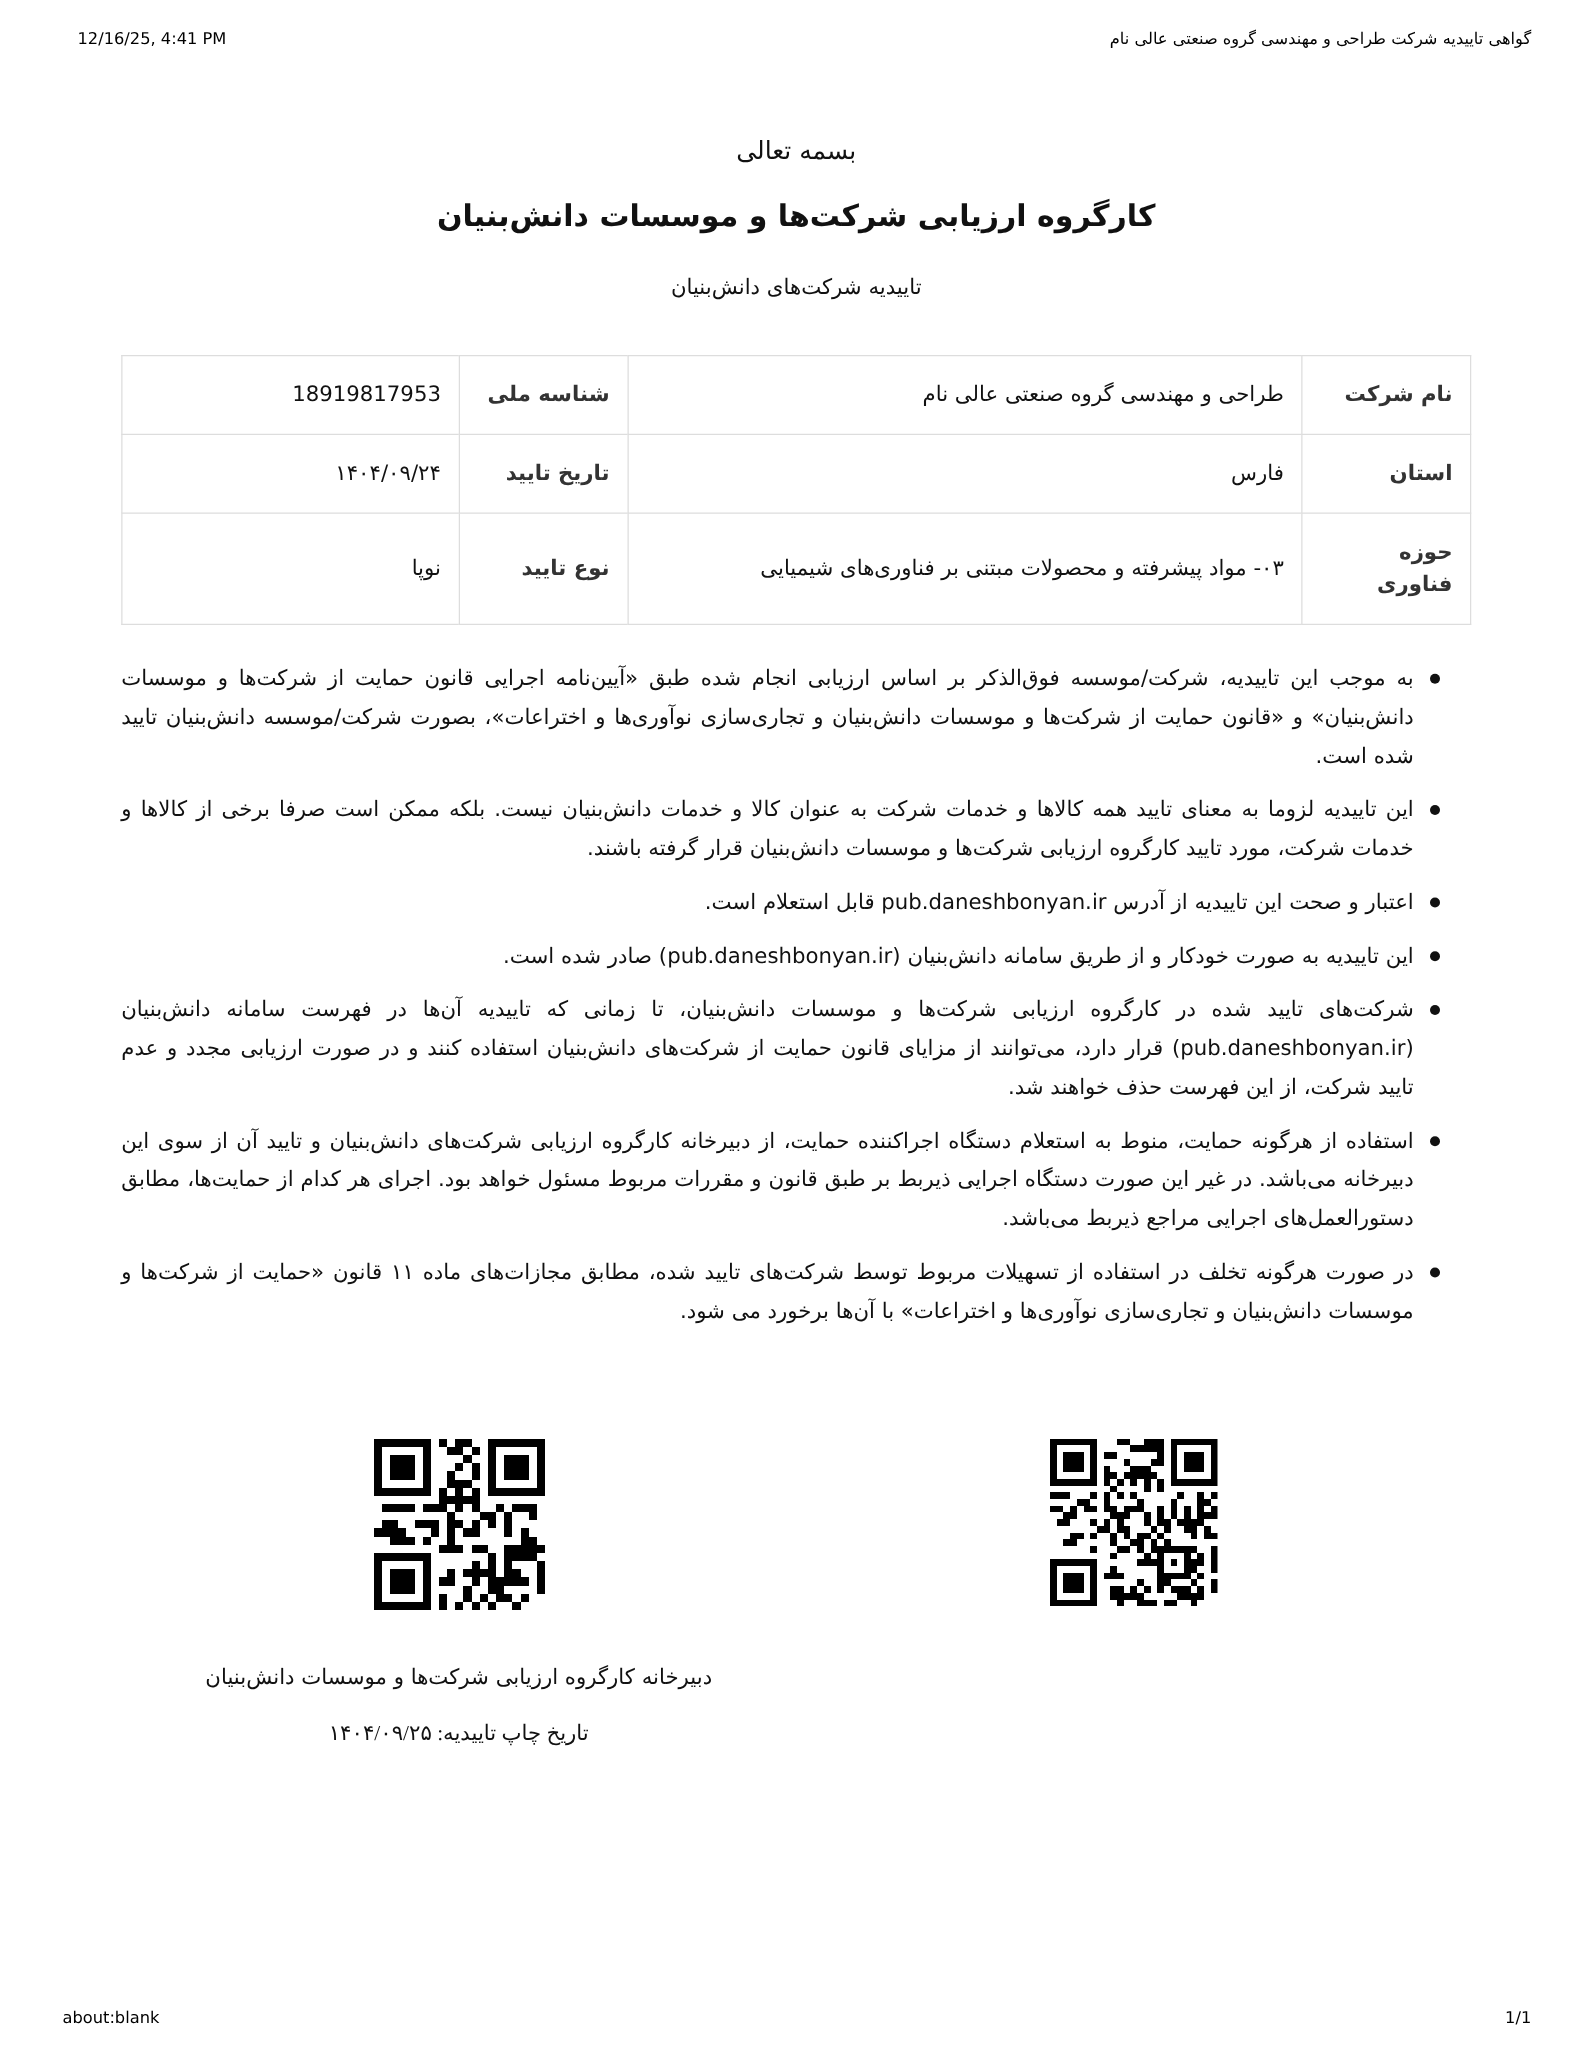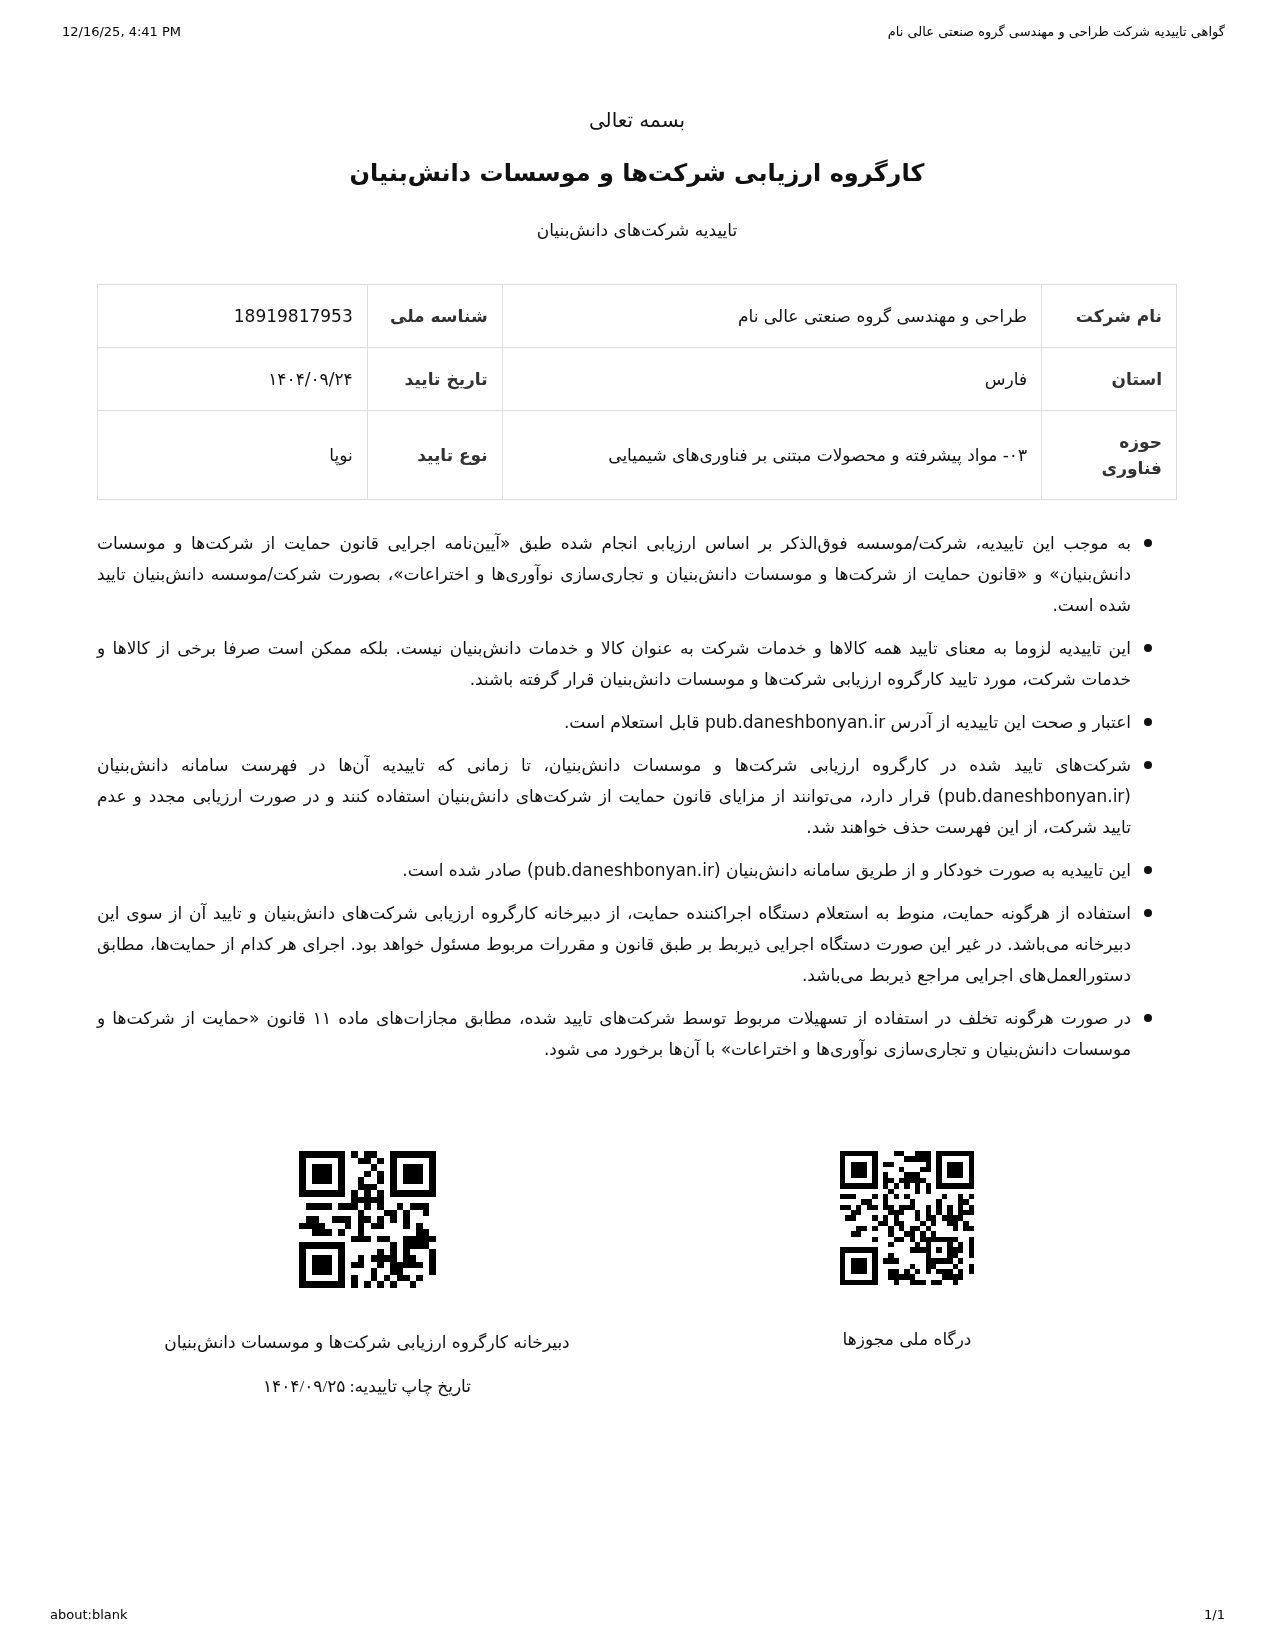--- a/index.html
+++ b/index.html
@@ -90,22 +90,22 @@
         <td class="cell-label">نوع تایید</td>
         <td class="cell-value-narrow">نوپا</td>
       </tr>
     </tbody>
   </table>
 
   <ul class="bullet-list">
     <li><span class="bullet-dot"></span><span>به موجب این تاییدیه، شرکت/موسسه فوق‌الذکر بر اساس ارزیابی انجام شده طبق «آیین‌نامه اجرایی قانون حمایت از شرکت‌ها و موسسات دانش‌بنیان» و «قانون حمایت از شرکت‌ها و موسسات دانش‌بنیان و تجاری‌سازی نوآوری‌ها و اختراعات»، بصورت شرکت/موسسه دانش‌بنیان تایید شده است.</span></li>
     <li><span class="bullet-dot"></span><span>این تاییدیه لزوما به معنای تایید همه کالاها و خدمات شرکت به عنوان کالا و خدمات دانش‌بنیان نیست. بلکه ممکن است صرفا برخی از کالاها و خدمات شرکت، مورد تایید کارگروه ارزیابی شرکت‌ها و موسسات دانش‌بنیان قرار گرفته باشند.</span></li>
     <li><span class="bullet-dot"></span><span>اعتبار و صحت این تاییدیه از آدرس pub.daneshbonyan.ir قابل استعلام است.</span></li>
+    <li><span class="bullet-dot"></span><span>این تاییدیه به صورت خودکار و از طریق سامانه دانش‌بنیان (pub.daneshbonyan.ir) صادر شده است.</span></li>
     <li><span class="bullet-dot"></span><span>شرکت‌های تایید شده در کارگروه ارزیابی شرکت‌ها و موسسات دانش‌بنیان، تا زمانی که تاییدیه آن‌ها در فهرست سامانه دانش‌بنیان (pub.daneshbonyan.ir) قرار دارد، می‌توانند از مزایای قانون حمایت از شرکت‌های دانش‌بنیان استفاده کنند و در صورت ارزیابی مجدد و عدم تایید شرکت، از این فهرست حذف خواهند شد.</span></li>
-    <li><span class="bullet-dot"></span><span>این تاییدیه به صورت خودکار و از طریق سامانه دانش‌بنیان (pub.daneshbonyan.ir) صادر شده است.</span></li>
     <li><span class="bullet-dot"></span><span>استفاده از هرگونه حمایت، منوط به استعلام دستگاه اجراکننده حمایت، از دبیرخانه کارگروه ارزیابی شرکت‌های دانش‌بنیان و تایید آن از سوی این دبیرخانه می‌باشد. در غیر این صورت دستگاه اجرایی ذیربط بر طبق قانون و مقررات مربوط مسئول خواهد بود. اجرای هر کدام از حمایت‌ها، مطابق دستورالعمل‌های اجرایی مراجع ذیربط می‌باشد.</span></li>
     <li><span class="bullet-dot"></span><span>در صورت هرگونه تخلف در استفاده از تسهیلات مربوط توسط شرکت‌های تایید شده، مطابق مجازات‌های ماده ۱۱ قانون «حمایت از شرکت‌ها و موسسات دانش‌بنیان و تجاری‌سازی نوآوری‌ها و اختراعات» با آن‌ها برخورد می شود.</span></li>
   </ul>
 
   <div class="qr-row">
     <div class="qr-col">
       <div class="qr-box">
         <svg id="qr-portal" shape-rendering="crispEdges" width="134" height="134" viewBox="0 0 25 25">
             <rect x="0" y="0" width="25" height="25" fill="#ffffff"></rect>
             <rect x="0" y="0" width="1" height="1" fill="#000000"></rect>
@@ -392,21 +392,20 @@
             <rect x="6" y="24" width="1" height="1" fill="#000000"></rect>
             <rect x="10" y="24" width="1" height="1" fill="#000000"></rect>
             <rect x="13" y="24" width="1" height="1" fill="#000000"></rect>
             <rect x="14" y="24" width="1" height="1" fill="#000000"></rect>
             <rect x="15" y="24" width="1" height="1" fill="#000000"></rect>
             <rect x="17" y="24" width="1" height="1" fill="#000000"></rect>
             <rect x="18" y="24" width="1" height="1" fill="#000000"></rect>
             <rect x="21" y="24" width="1" height="1" fill="#000000"></rect>
           </svg>
       </div>
-      <div class="qr-label">درگاه ملی مجوزها</div>
     </div>
     <div class="qr-col">
       <div class="qr-box">
         <svg id="qr-secretariat" shape-rendering="crispEdges" width="137" height="137" viewBox="0 0 21 21">
             <rect x="0" y="0" width="21" height="21" fill="#ffffff"></rect>
             <rect x="0" y="0" width="1" height="1" fill="#000000"></rect>
             <rect x="1" y="0" width="1" height="1" fill="#000000"></rect>
             <rect x="2" y="0" width="1" height="1" fill="#000000"></rect>
             <rect x="3" y="0" width="1" height="1" fill="#000000"></rect>
             <rect x="4" y="0" width="1" height="1" fill="#000000"></rect>

